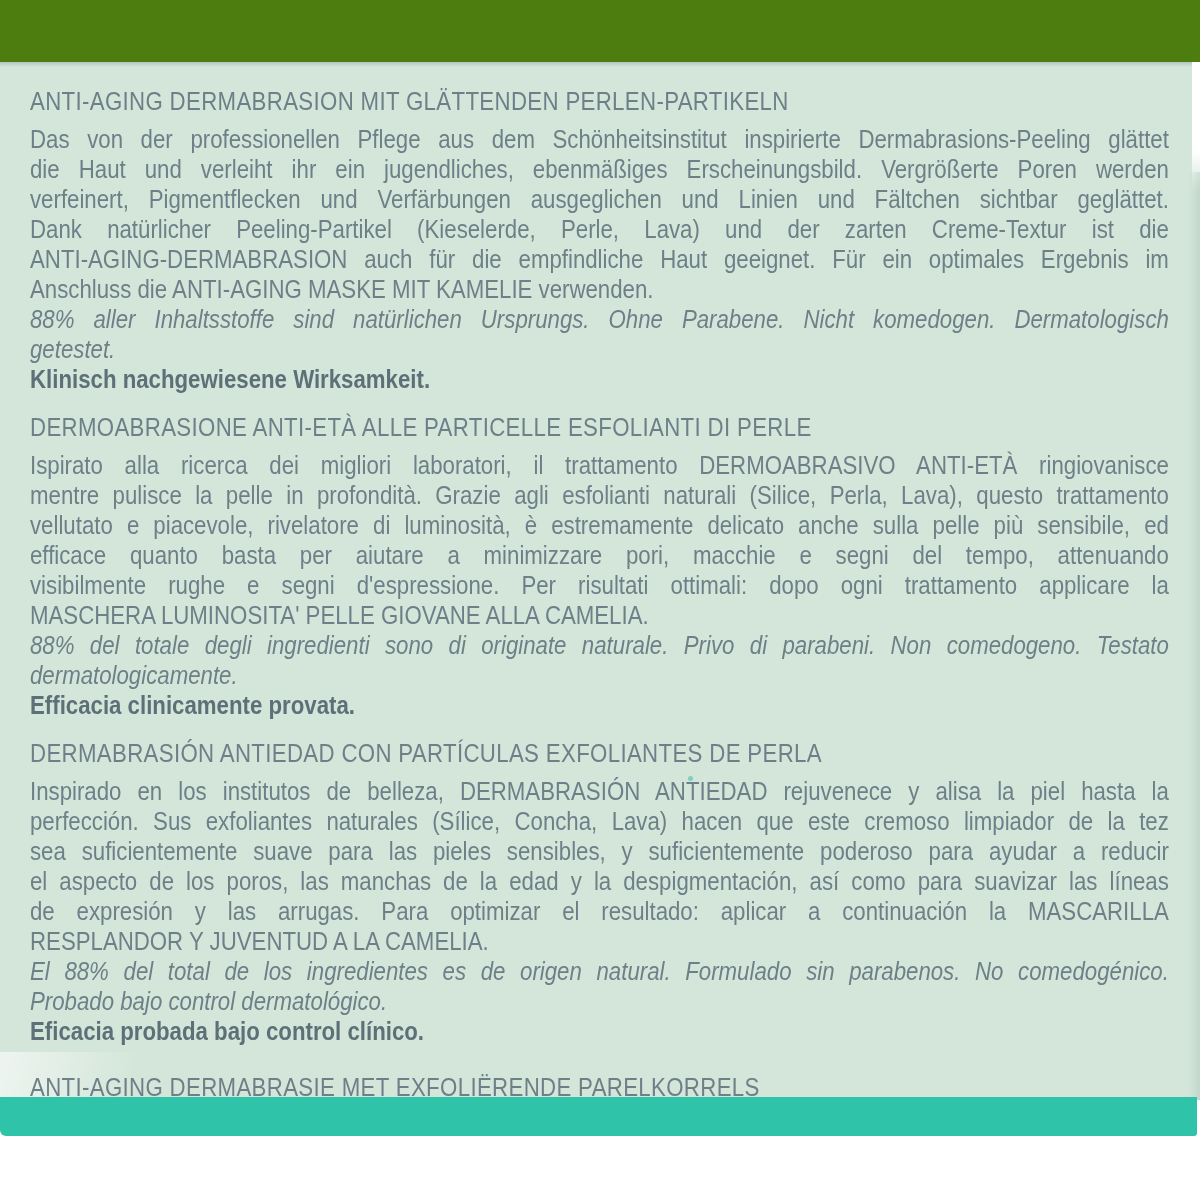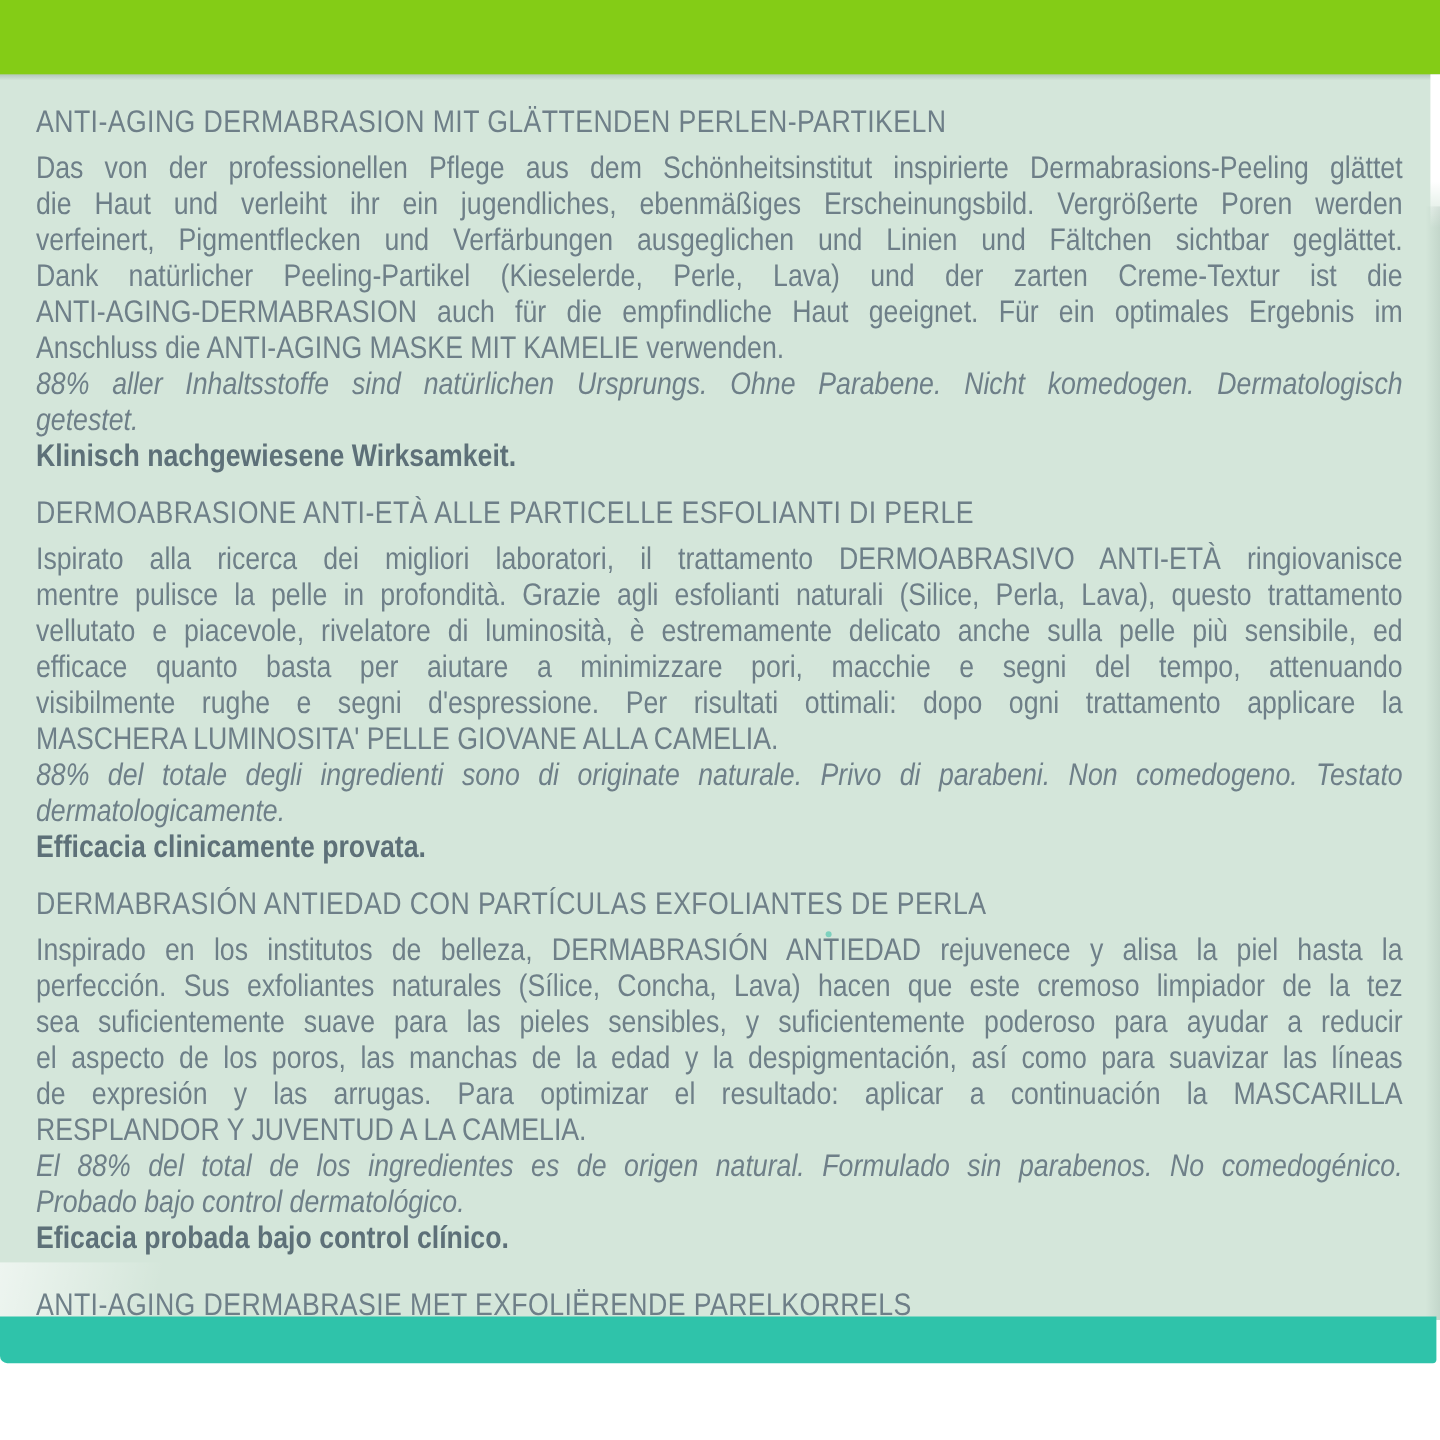--- a/index.html
+++ b/index.html
@@ -8,21 +8,21 @@
     width: 1200px;
     height: 1200px;
     background: #ffffff;
     overflow: hidden;
     font-family: "Liberation Sans", sans-serif;
   }
   .stage {
     position: relative;
     width: 1200px;
     height: 932px;
-    background: #84cc16;
+    background: #4d7c0f;
   }
   .panel {
     position: absolute;
     left: 0;
     top: 62px;
     width: 1200px;
     height: 1038px;
     background: #d4e6da;
   }
   .panel-top-shade {

